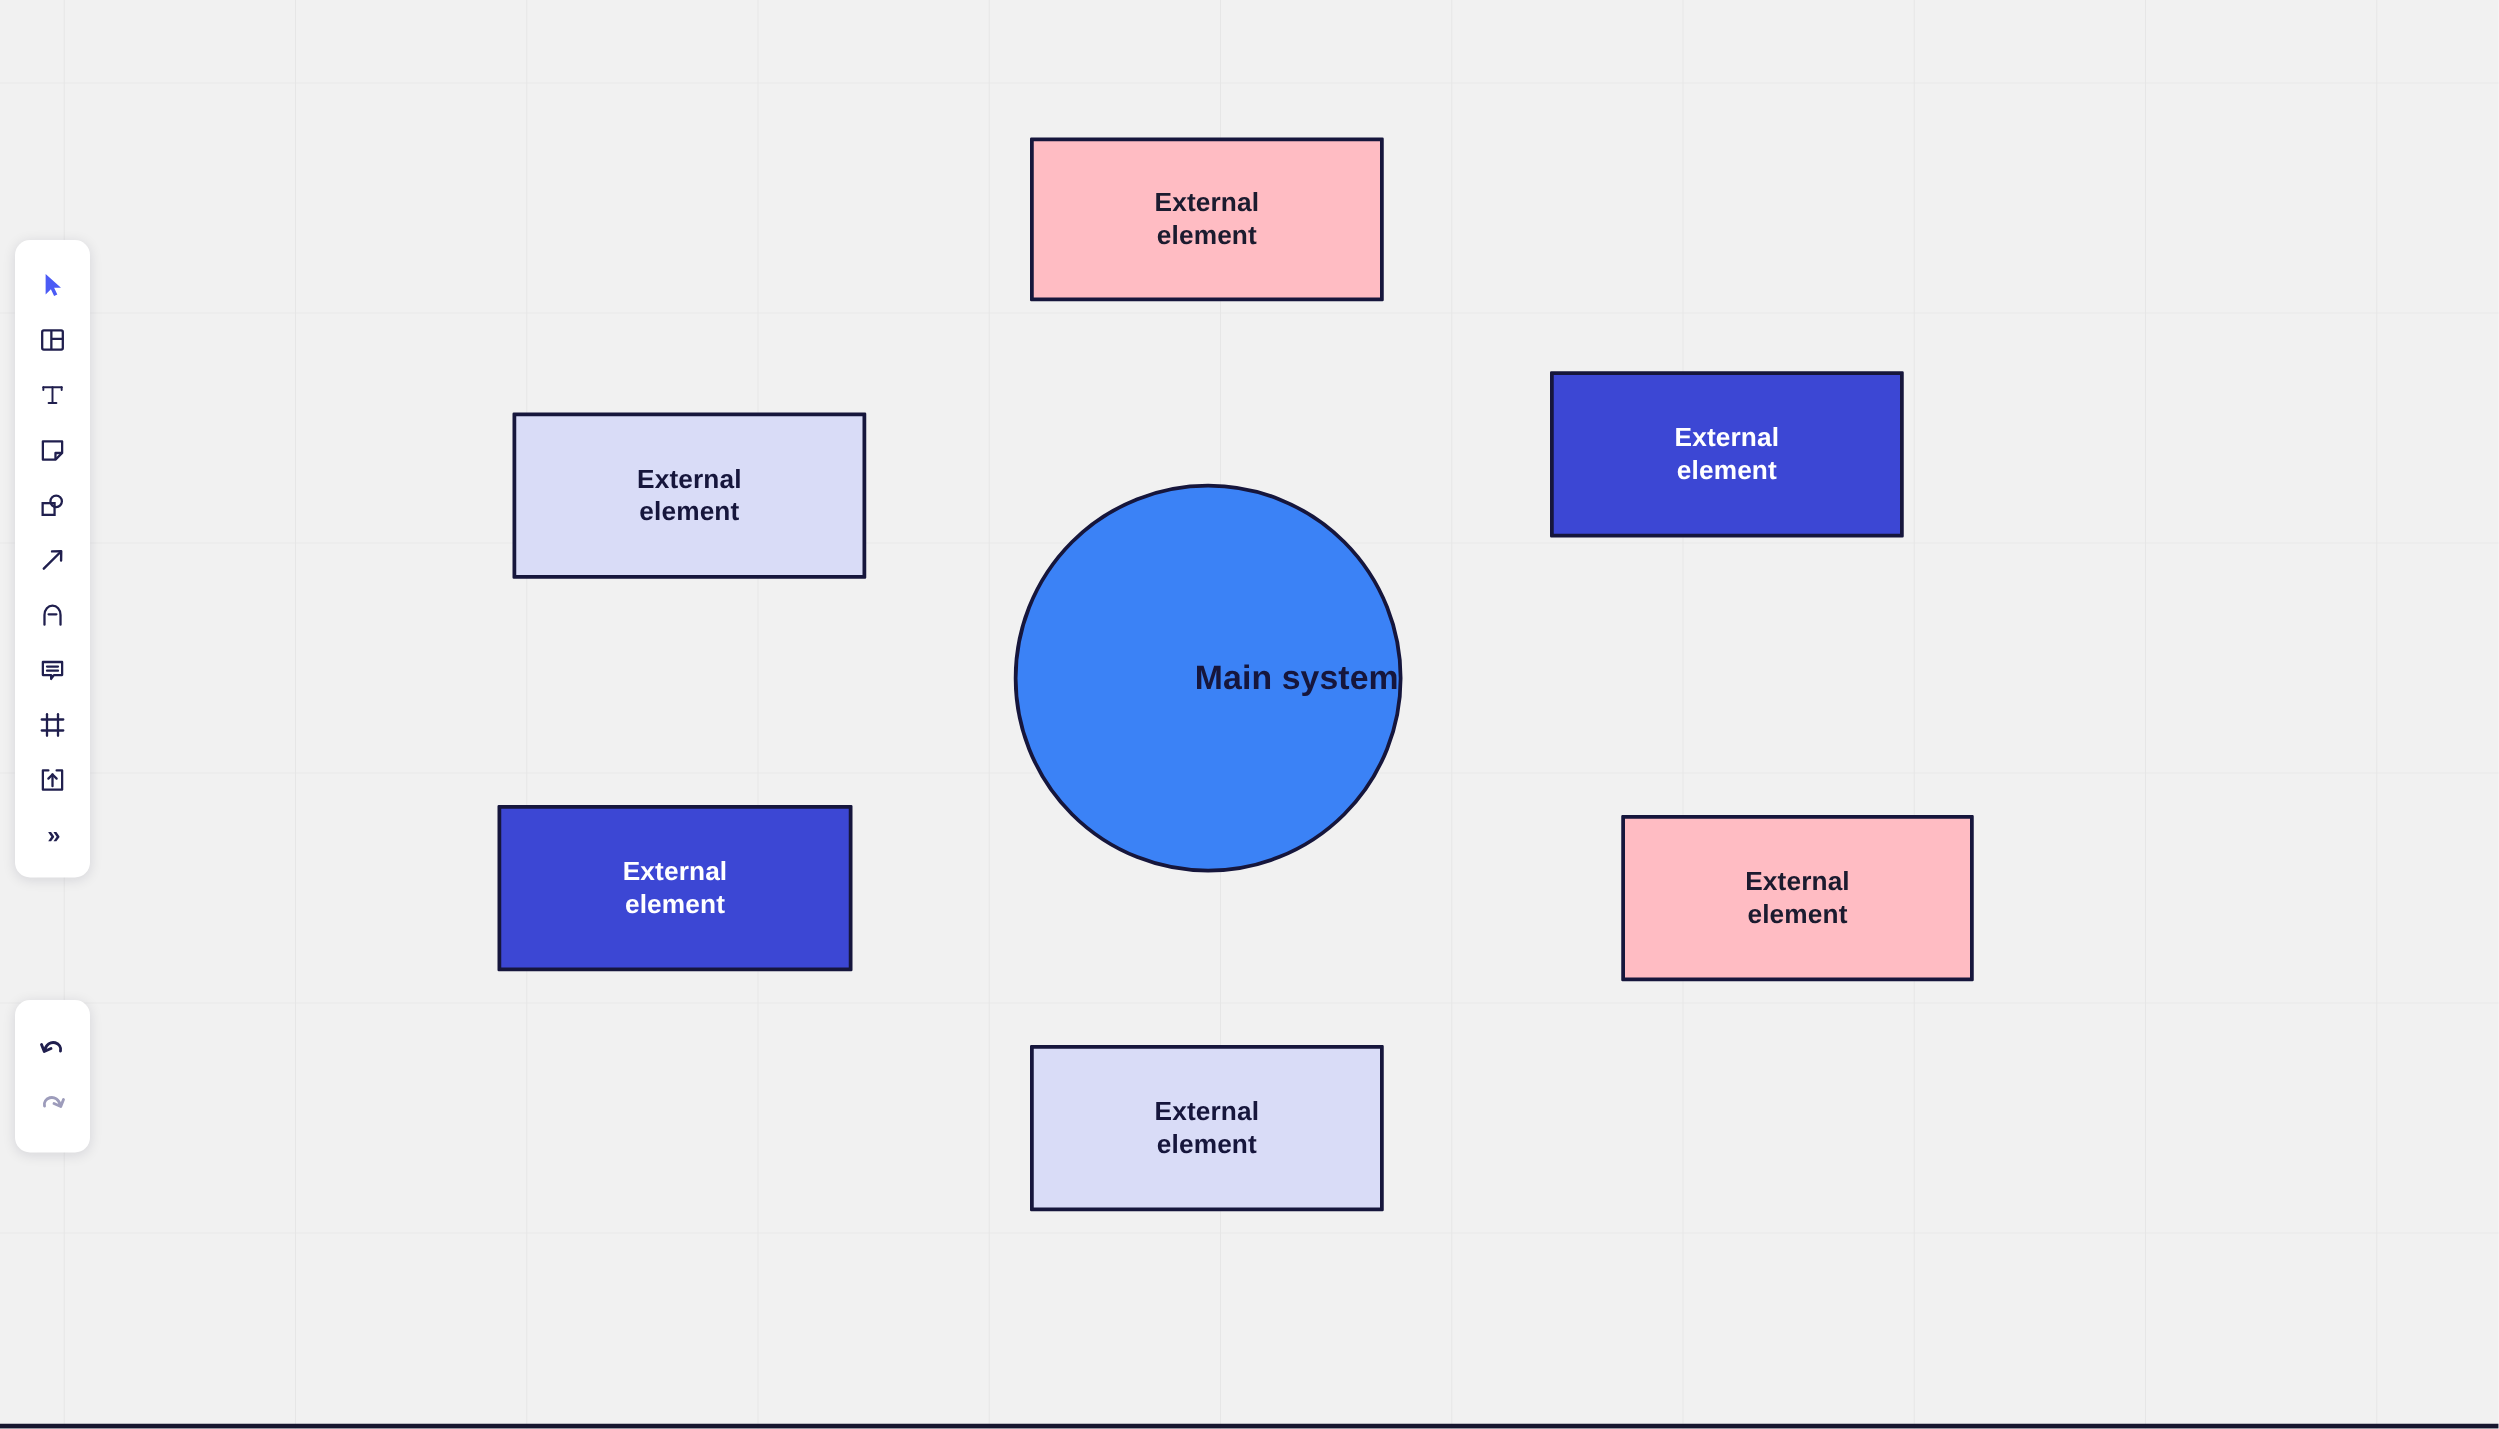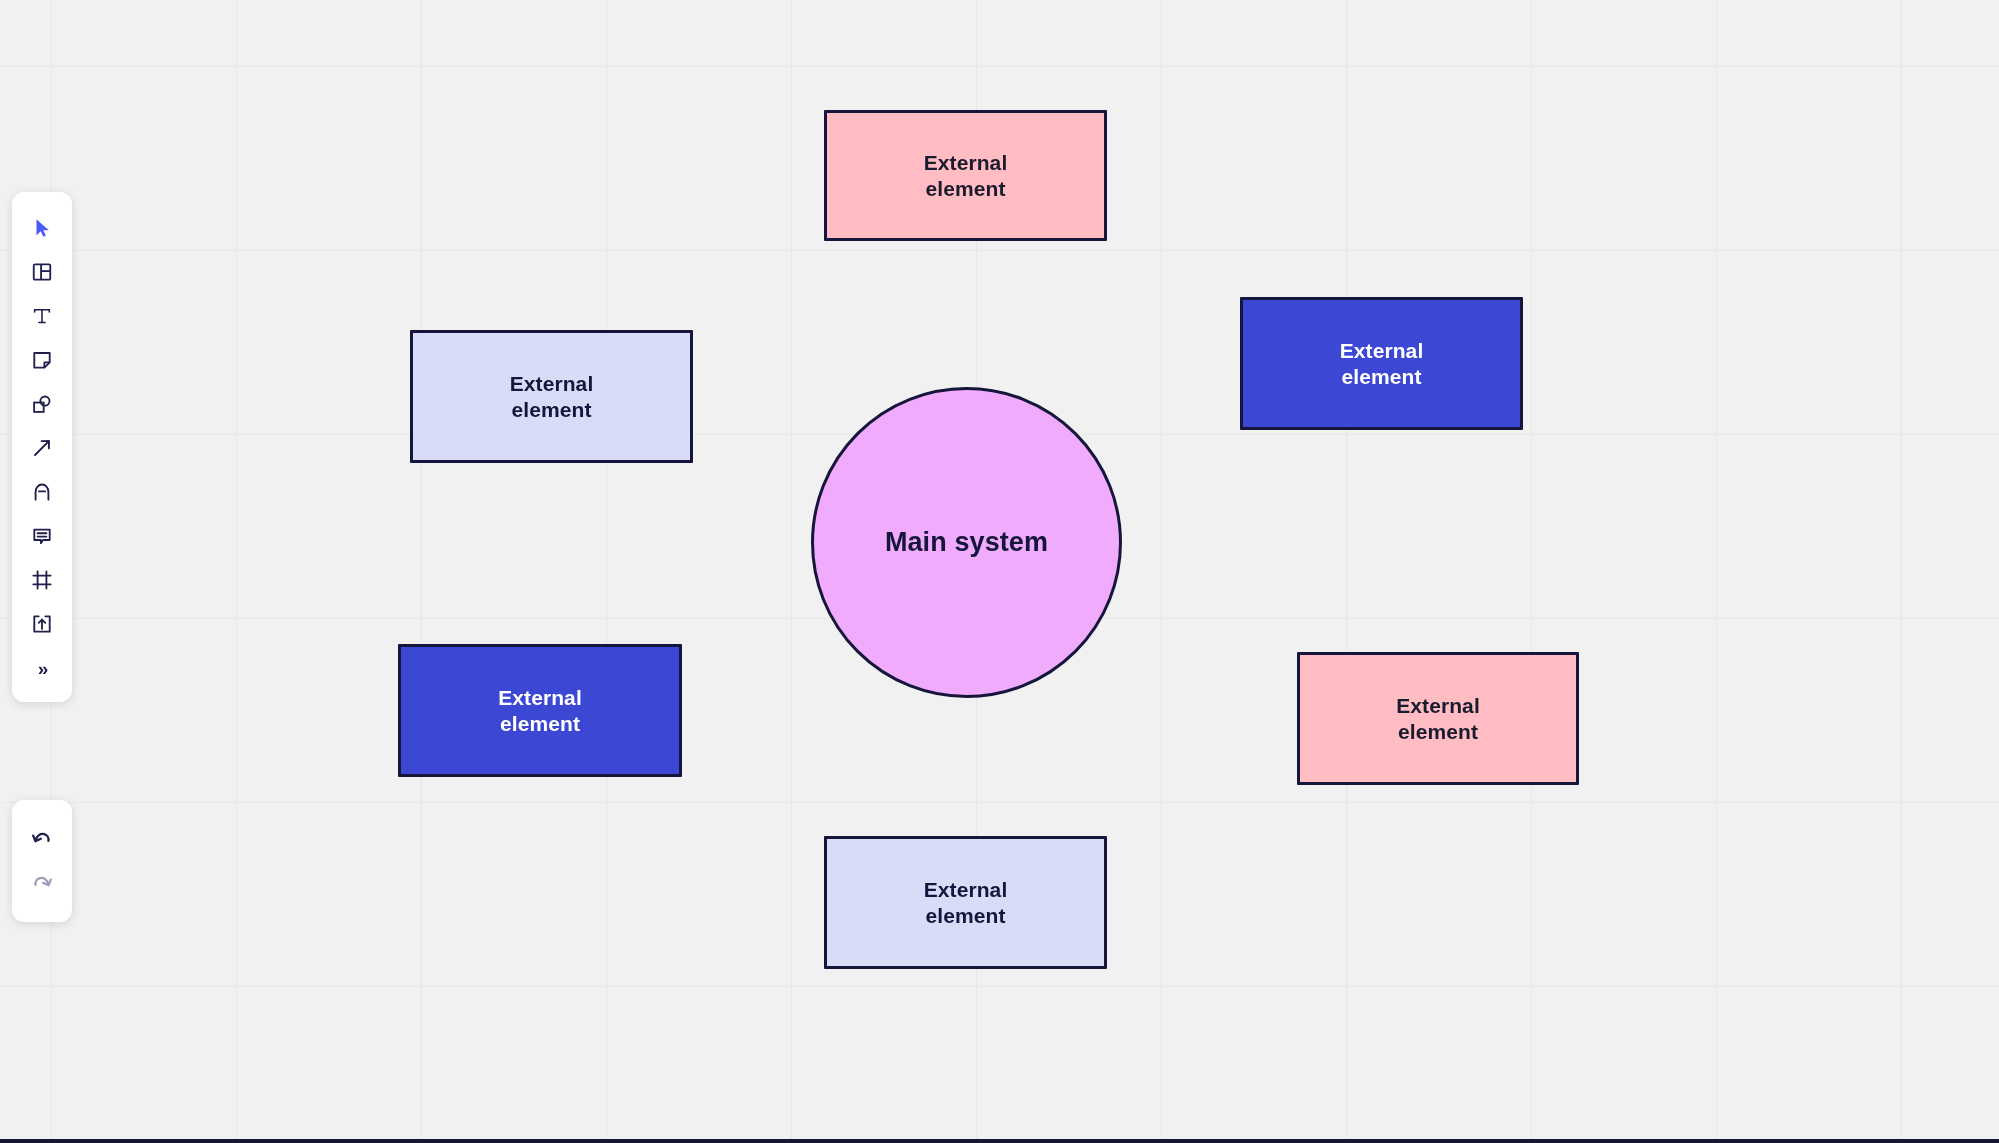--- a/index.html
+++ b/index.html
@@ -59,21 +59,21 @@
   .shape.rect { border-radius: 1px; }
 
   .shape.circle {
     border-radius: 50%;
     font-size: 27px;
   }
 
   .fill-pink      { background: #ffbcc3; color: #1b1b2f; }
   .fill-blue      { background: #3c47d4; color: #ffffff; }
   .fill-lavender  { background: #d9dcf7; color: #16163c; }
-  .fill-yellow    { background: #f0abfc; color: #16163c; }
+  .fill-yellow    { background: #3b82f6; color: #16163c; justify-content: flex-end; }
 
   
   .tool-panel {
     position: absolute;
     left: 12px;
     width: 60px;
     background: #ffffff;
     border-radius: 12px;
     box-shadow: 0 2px 10px rgba(20,20,50,.12);
     display: flex;

